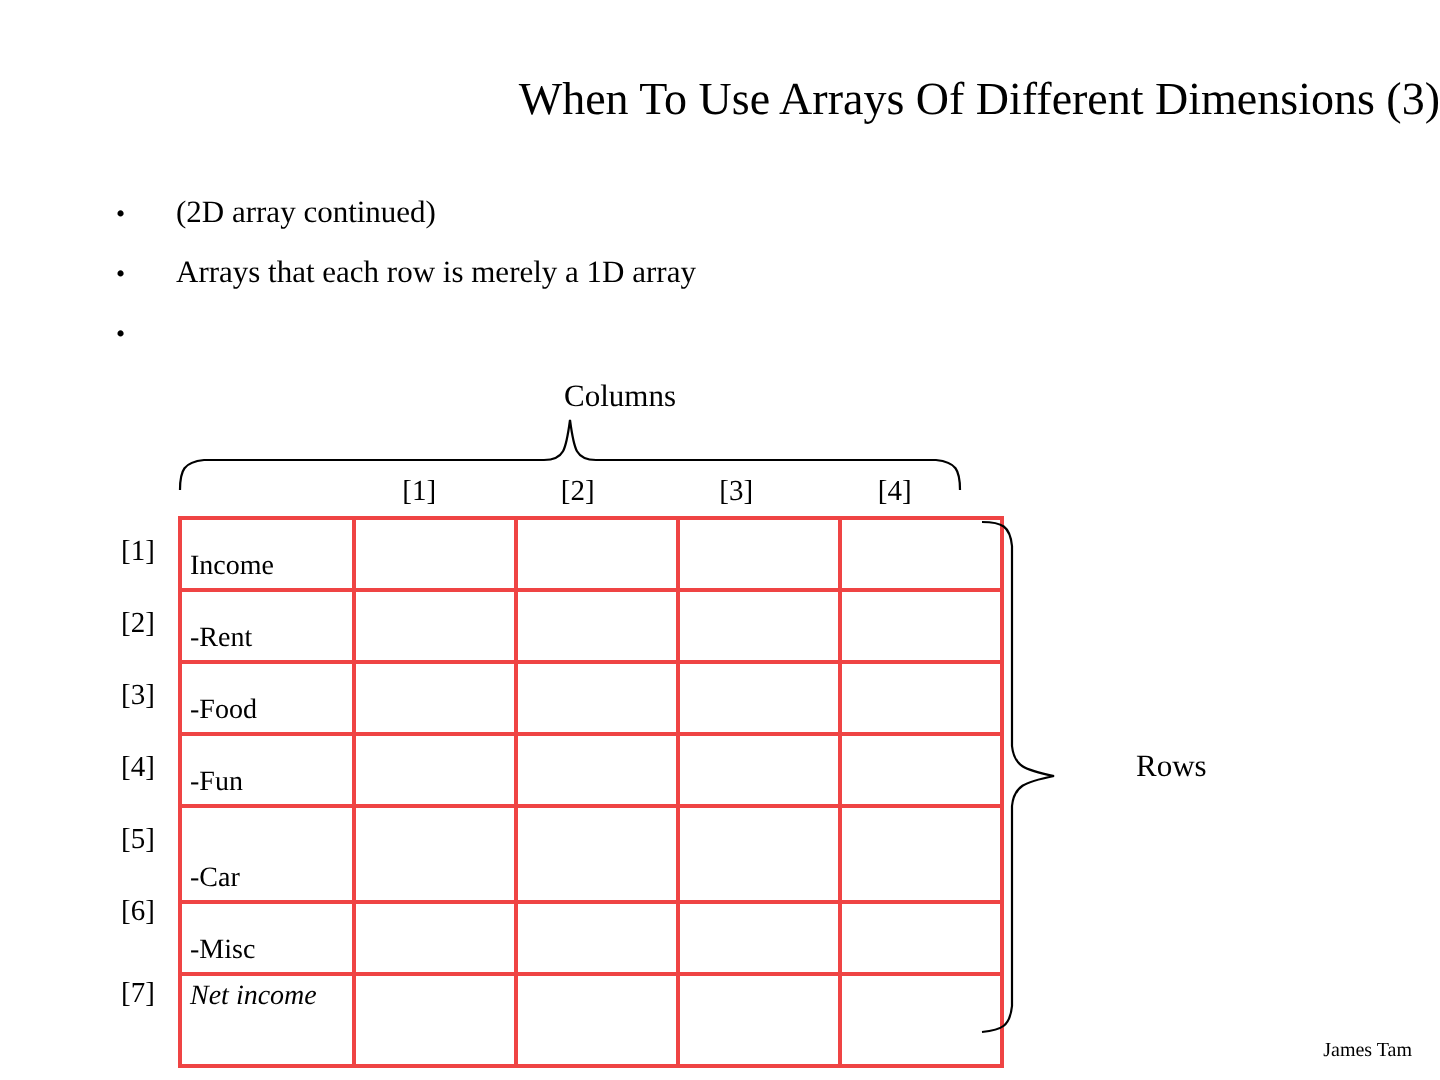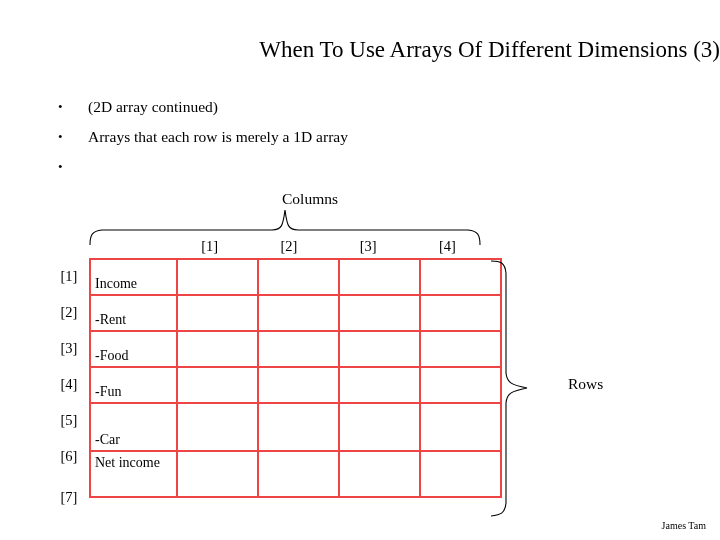--- a/index.html
+++ b/index.html
@@ -245,22 +245,29 @@
       <td class="data-cell"></td>
       <td class="data-cell"></td>
     </tr>
     <tr style="height:48px">
       <td class="label-cell">-Car</td>
       <td class="data-cell"></td>
       <td class="data-cell"></td>
       <td class="data-cell"></td>
       <td class="data-cell"></td>
     </tr>
+    <tr style="height:36px">
+      <td class="label-cell">-Misc</td>
+      <td class="data-cell"></td>
+      <td class="data-cell"></td>
+      <td class="data-cell"></td>
+      <td class="data-cell"></td>
+    </tr>
     <tr style="height:46px">
-      <td class="label-cell" style="vertical-align:top; padding-top:2px; width:52px;">Net income</td>
+      <td class="label-cell" style="vertical-align:top; padding-top:2px; width:52px;font-style:italic;">Net income</td>
       <td class="data-cell"></td>
       <td class="data-cell"></td>
       <td class="data-cell"></td>
       <td class="data-cell"></td>
     </tr>
   </tbody>
 </table>
 
 <svg id="rows-brace" viewBox="0 0 40 262" preserveAspectRatio="none">
   <path d="M 1 3

